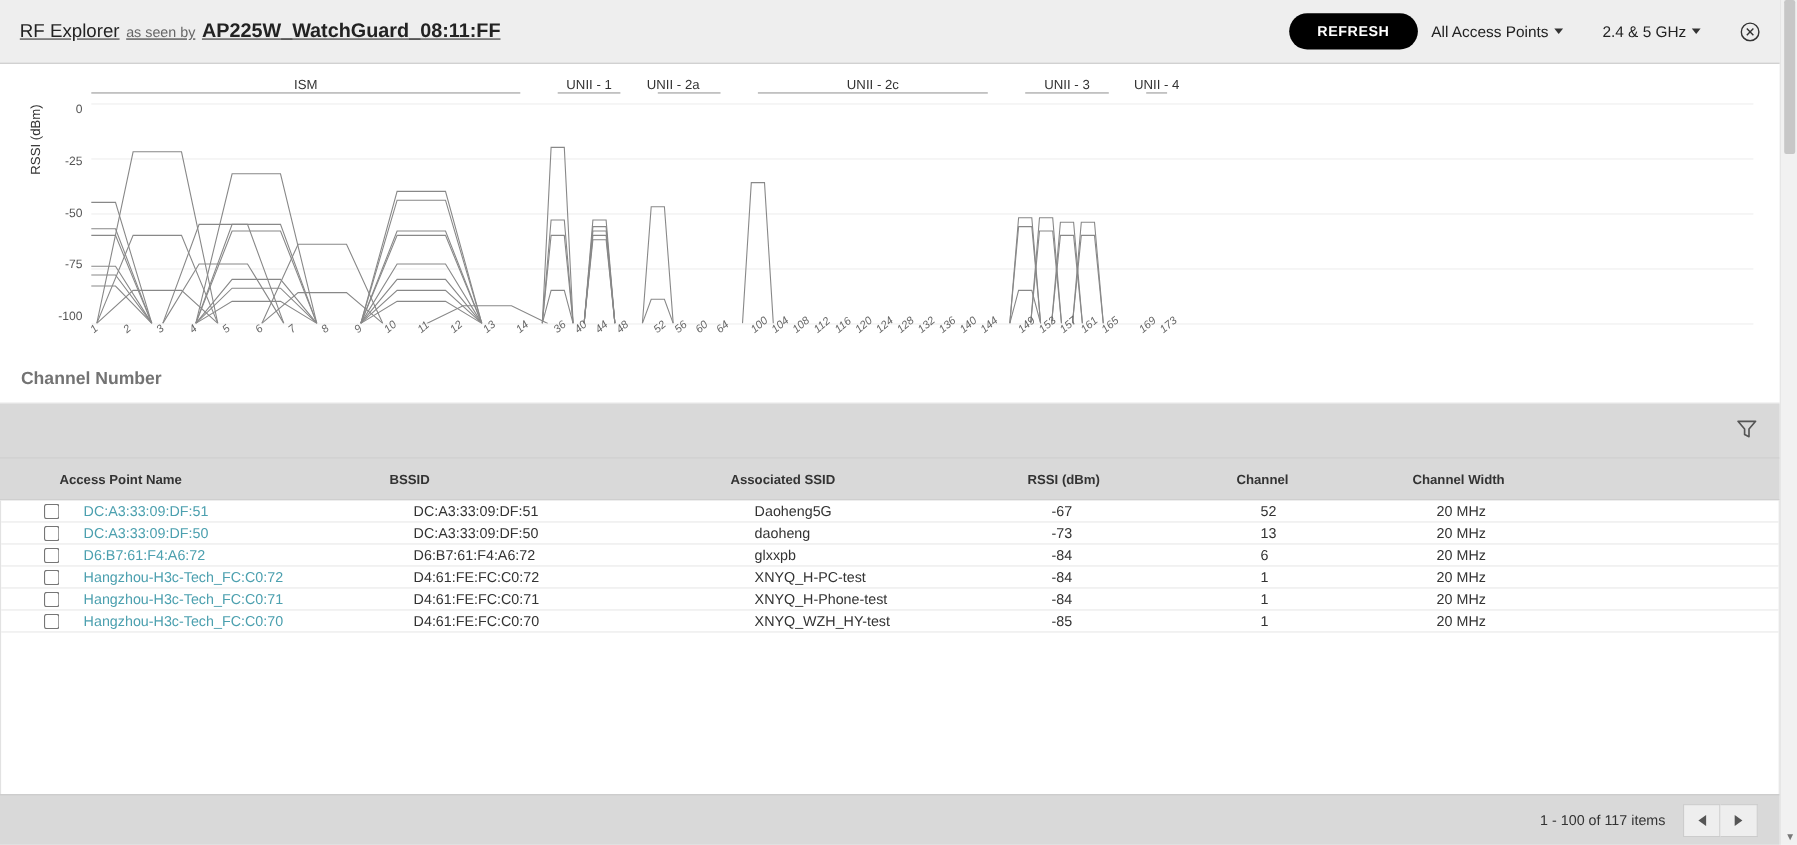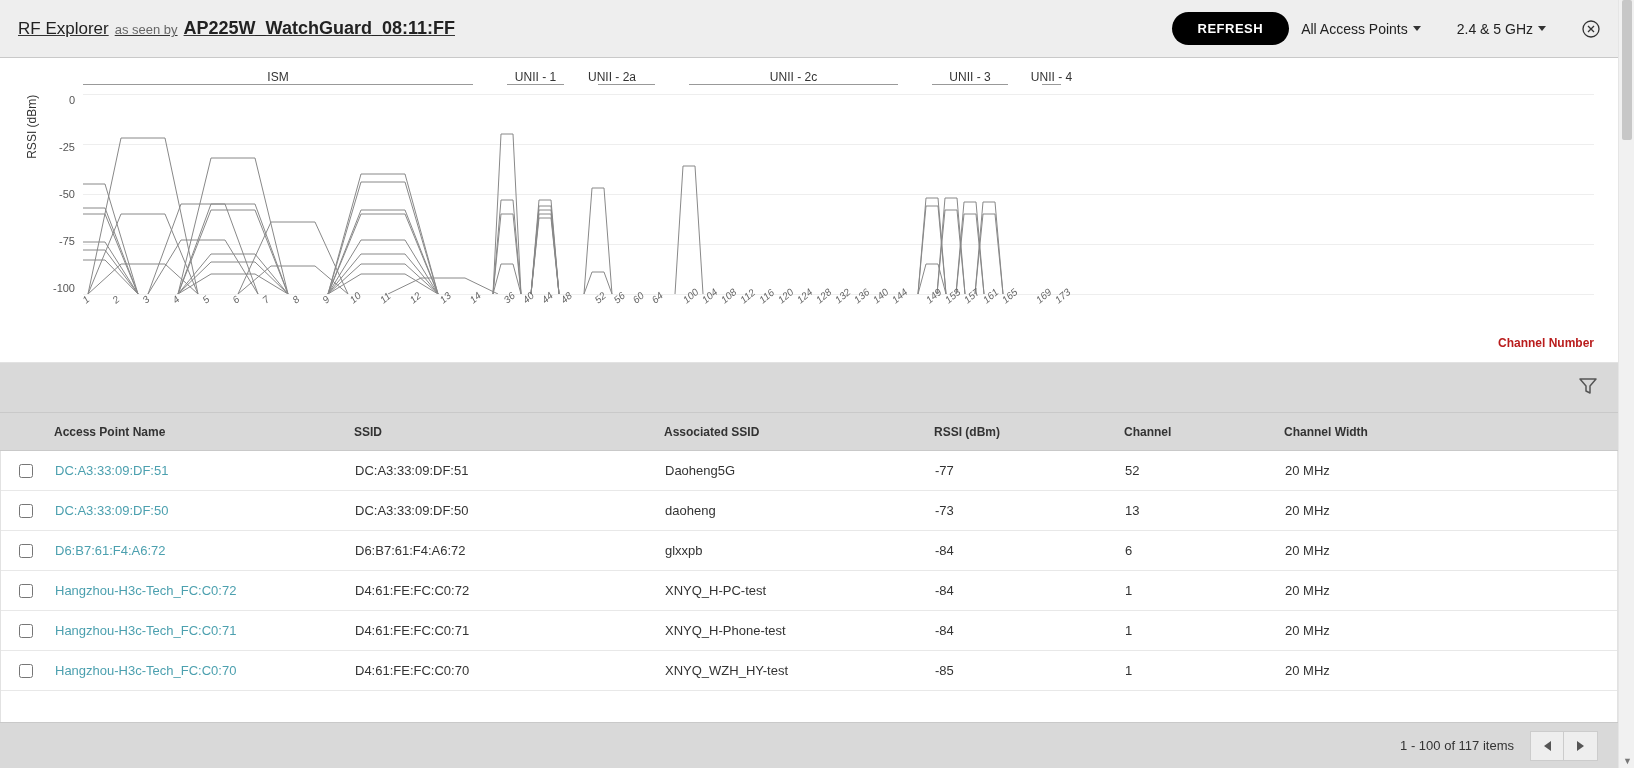--- a/index.html
+++ b/index.html
@@ -83,21 +83,21 @@
   .y-title{
     position:absolute;left:6px;top:100px;transform:rotate(-90deg) translateX(55%);
     transform-origin:left top;font-size:12px;color:#333;
   }
   .plot{
     position:absolute;left:64px;right:0;top:0;height:200px;
   }
   .grid-line{position:absolute;left:0;right:0;height:0;border-top:1px solid #eee;}
   .x-ticks{position:absolute;left:64px;right:0;top:200px;height:20px;}
   .x-tick{position:absolute;top:3px;font-size:10px;color:#666;transform:translateX(-50%) rotate(-40deg);transform-origin:top left;font-style:italic;}
-  .x-title{text-align:right;font-size:12px;font-weight:600;color:#b91c1c;margin:22px 0 8px 0;}
+  .x-title{text-align:left;font-size:16px;font-weight:600;color:#737373;margin:22px 0 8px 0;}
 
   
   .table-wrap{flex:1;display:flex;flex-direction:column;min-height:0;}
   .table-toolbar{
     height:50px;background:var(--table-hdr);
     display:flex;align-items:center;justify-content:flex-end;padding:0 20px;
     border-bottom:1px solid var(--border);
   }
   .filter-ic{color:#555;cursor:pointer;}
   .table-head,.table-row{
@@ -106,22 +106,23 @@
     align-items:center;
   }
   .table-head{
     height:38px;background:var(--table-hdr);
     font-size:12px;font-weight:600;color:#333;
     border-bottom:1px solid var(--border);
   }
   .table-head > div{padding:0 6px;}
   .table-body{flex:1;overflow:hidden;background:#fff;border-left:1px solid var(--border-light);border-right:1px solid var(--border-light);}
   .table-row{
-    height:40px;font-size:13px;color:#333;
+    height:20px;font-size:13px;color:#333;
     border-bottom:1px solid var(--row-border);
+    padding-left:21px;
   }
   .table-row > div{padding:0 6px;white-space:nowrap;overflow:hidden;text-overflow:ellipsis;}
   .cb{display:flex;justify-content:center;}
   .cb input{width:14px;height:14px;}
   .ap-link{color:var(--link);cursor:pointer;}
   .table-foot{
     height:46px;background:var(--table-hdr);
     display:flex;align-items:center;justify-content:flex-end;
     gap:16px;padding:0 20px;font-size:13px;color:#333;
     border-top:1px solid var(--border);
@@ -304,35 +305,35 @@
     <div class="table-toolbar">
       <span class="filter-ic">
         <svg width="20" height="20" viewBox="0 0 20 20">
             <path d="M2 3 H18 L12 10 V17 L8 15 V10 Z" fill="none" stroke="#555" stroke-width="1.5" stroke-linejoin="round"></path>
           </svg>
       </span>
     </div>
     <div class="table-head">
       <div></div>
       <div>Access Point Name</div>
-      <div>SSID</div>
+      <div>BSSID</div>
       <div>Associated SSID</div>
       <div>RSSI (dBm)</div>
       <div>Channel</div>
       <div>Channel Width</div>
     </div>
     <div class="table-body" id="table-body">
         <div class="table-row">
           <div class="cb">
             <input type="checkbox" style="">
           </div>
           <div><span class="ap-link">DC:A3:33:09:DF:51</span></div>
           <div>DC:A3:33:09:DF:51</div>
           <div>Daoheng5G</div>
-          <div>-77</div>
+          <div>-67</div>
           <div>52</div>
           <div>20 MHz</div>
         </div>
         <div class="table-row">
           <div class="cb">
             <input type="checkbox" style="">
           </div>
           <div><span class="ap-link">DC:A3:33:09:DF:50</span></div>
           <div>DC:A3:33:09:DF:50</div>
           <div>daoheng</div>

